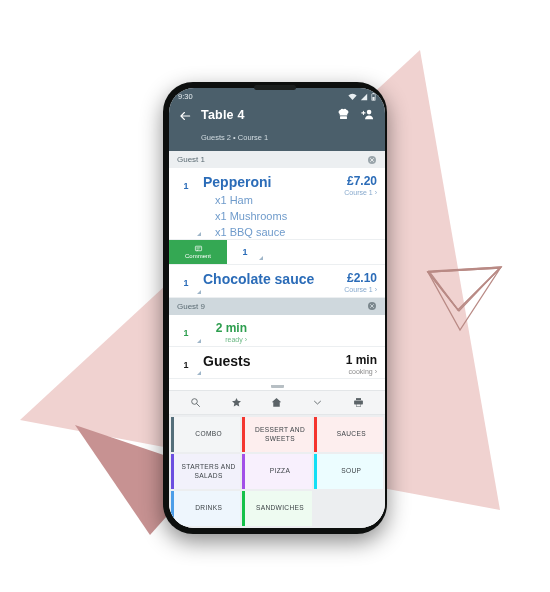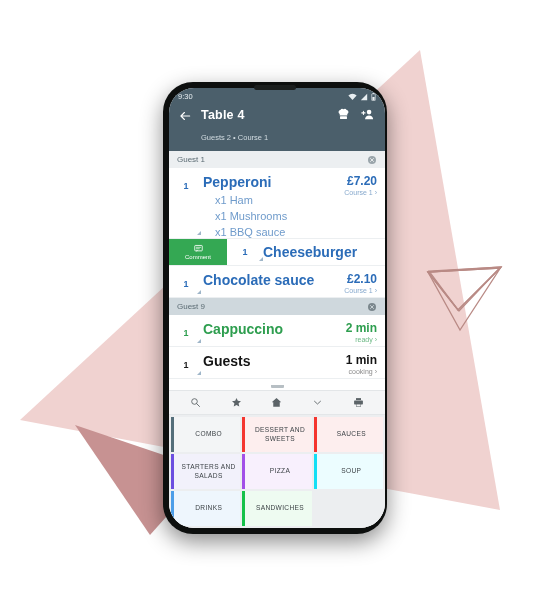--- a/index.html
+++ b/index.html
@@ -404,23 +404,20 @@
         <div class="comment-action">
           <svg width="11" height="11" viewBox="0 0 22 22">
             <rect x="2" y="3.5" width="18" height="13" rx="1.6" fill="none" stroke="#ffffff" stroke-width="2"></rect>
             <path d="M6 18.5 L6 15 L10 15 Z" fill="#ffffff"></path>
             <path d="M6 8 h10 M6 11.5 h7" stroke="#ffffff" stroke-width="1.6" stroke-linecap="round"></path>
           </svg>
           <span class="comment-label">Comment</span>
         </div>
         <div class="swiped-body">
           <div class="qty">1</div>
-          <div class="item-main">
-            <div class="item-name">Cheeseburger</div>
-          </div>
           <span class="corner"></span>
         </div>
       </div>
 
       <div class="item-row">
         <div class="qty">1</div>
         <div class="item-main">
           <div class="item-name">Chocolate sauce</div>
         </div>
         <div class="item-right">
@@ -437,23 +434,20 @@
         <span class="clear-icon">
           <svg width="10" height="10" viewBox="0 0 20 20">
             <circle cx="10" cy="10" r="8" fill="#7b878d"></circle>
             <path d="M7 7 L13 13 M13 7 L7 13" stroke="#cfd8dd" stroke-width="1.8" stroke-linecap="round"></path>
           </svg>
         </span>
       </div>
 
       <div class="item-row">
         <div class="qty green">1</div>
-        <div class="item-main">
-          <div class="item-name green">Cappuccino</div>
-        </div>
         <div class="item-right">
           <div class="item-price green">2 min</div>
           <div class="item-course green">
             <span>ready</span> ›
           </div>
         </div>
         <span class="corner"></span>
       </div>
 
       <div class="item-row">

